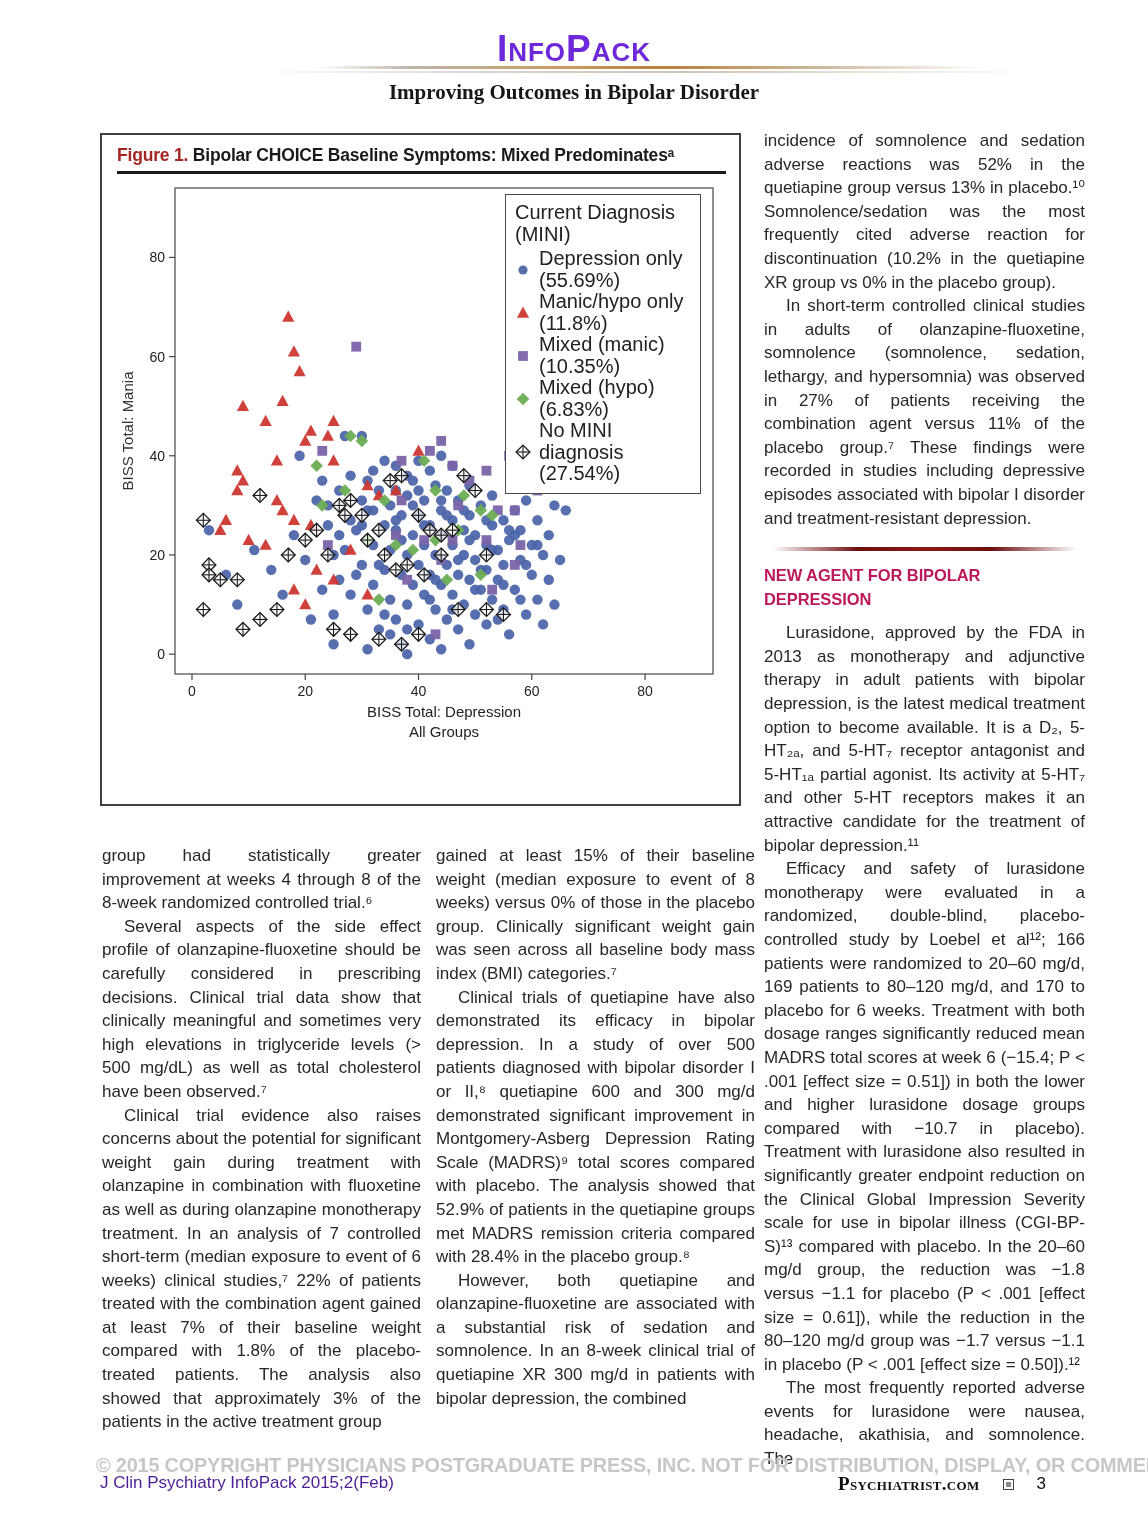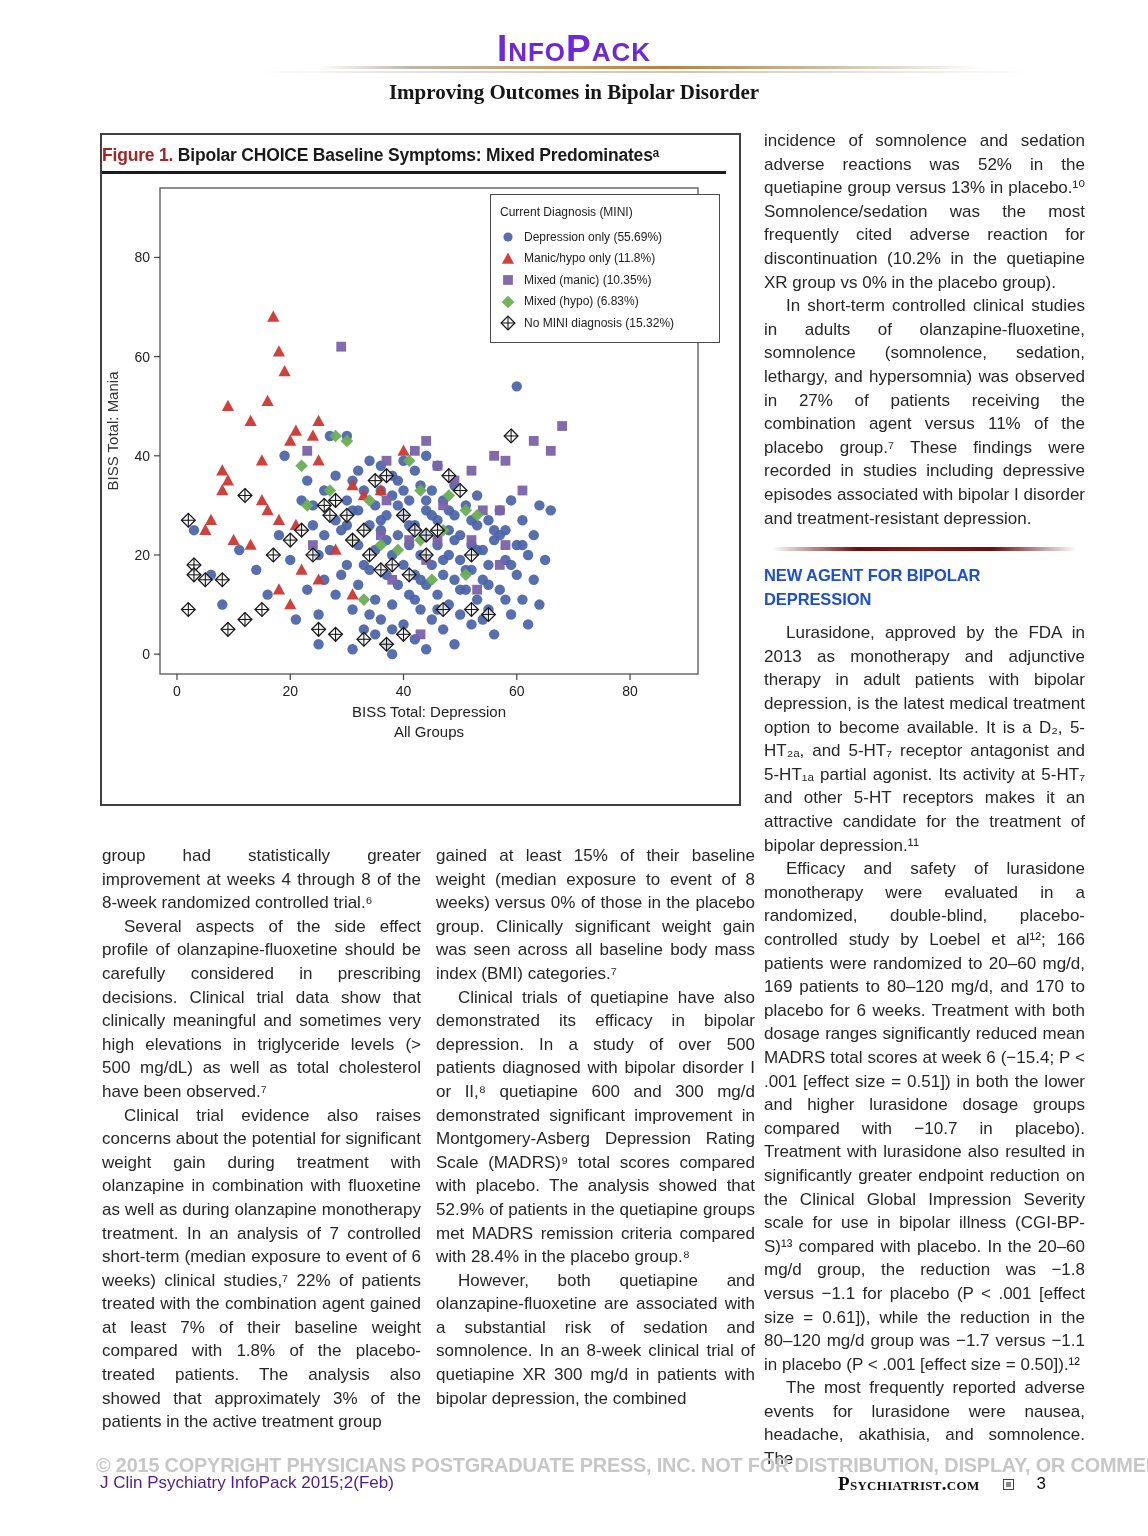--- a/index.html
+++ b/index.html
@@ -12,46 +12,46 @@
     color:#6d28d9;z-index:2;}
   .swoosh1{position:absolute;top:66px;left:318px;width:665px;height:3px;border-radius:2px;
     background:linear-gradient(90deg,rgba(190,185,178,0) 0%,#beb5aa 14%,#c89a5e 38%,#b97f3e 52%,#cdbb9f 76%,rgba(205,200,195,0) 100%);}
   .swoosh2{position:absolute;top:71px;left:255px;width:780px;height:2px;
     background:linear-gradient(90deg,rgba(200,200,200,0),#d8d4cf 30%,#cfc4b4 55%,rgba(210,210,210,0));}
   .subtitle{position:absolute;top:80px;left:0;width:100%;text-align:center;
     font-family:"Liberation Serif","DejaVu Serif",serif;font-weight:bold;font-size:21px;color:#161616;}
 
   
   .figure-box{position:absolute;left:100px;top:133px;width:641px;height:673px;
-    border:2px solid #404040;background:#fff;box-sizing:border-box;padding:10px 13px 8px 0;}
+    border:2px solid #404040;background:#fff;box-sizing:border-box;padding:10px 13px 8px 15px;}
   .fig-title{font-size:17.5px;font-weight:bold;letter-spacing:-0.2px;color:#1a1a1a;}
   .fig-title .fig-label{color:#a32622;}
   .fig-rule{height:3px;background:#1b1b1b;margin-top:5px;}
   .chart-area{position:relative;height:568px;margin-top:4px;}
   .x-axis-label{position:absolute;left:58px;top:524px;width:538px;text-align:center;
     font-size:15px;line-height:20px;color:#222;}
-  .legend{position:absolute;left:388px;top:16px;width:230px;border:1.5px solid #4a4a4a;
-    background:#fff;padding:7px 9px 8px 9px;font-size:12px;line-height:21.5px;color:#222;box-sizing:border-box;}
+  .legend{position:absolute;left:388px;top:16px;width:196px;border:1.5px solid #4a4a4a;
+    background:#fff;padding:7px 9px 8px 9px;font-size:20px;line-height:21.5px;color:#222;box-sizing:border-box;}
   .legend-title{margin-bottom:3px;}
   .legend-row{display:flex;align-items:center;gap:8px;}
   .legend-row svg{flex:0 0 auto;}
   .footnote{margin-top:4px;border-top:1.5px solid #3a3a3a;padding-top:6px;
     font-size:14.5px;line-height:19.5px;color:#1d1d1d;}
   .footnote .hang{padding-left:14px;text-indent:-14px;}
 
   
   .col{position:absolute;font-size:17px;line-height:23.6px;text-align:justify;color:#272727;}
   .col .para{margin:0;}
   .col .para.indent{text-indent:22px;}
   .col-left{left:102px;top:844px;width:319px;}
   .col-mid{left:436px;top:844px;width:319px;}
   .col-right{left:764px;top:129px;width:321px;}
   .section-rule{height:4px;margin:17px 8px 13px 8px;border-radius:2px;
     background:linear-gradient(90deg,rgba(109,15,15,0) 0%,#6d0f0f 28%,#8a1a14 50%,#6d0f0f 72%,rgba(109,15,15,0) 100%);}
-  .section-heading{margin:0 0 10px 0;font-size:16.5px;font-weight:bold;color:#1d4ed8;
+  .section-heading{margin:0 0 10px 0;font-size:16.5px;font-weight:bold;color:#be185d;
     text-align:left;letter-spacing:-0.1px;}
 
   
   .watermark{position:absolute;left:96px;top:1453px;white-space:nowrap;font-weight:bold;
     font-size:20.5px;letter-spacing:-0.2px;color:#c7c7c7;transform:scaleX(.97);transform-origin:left center;}
   .footer-journal{position:absolute;left:100px;top:1473px;font-size:17px;color:#4c1d95;}
   .footer-right{position:absolute;right:102px;top:1473px;display:flex;align-items:center;gap:23px;}
   .footer-brand{font-family:"Liberation Serif","DejaVu Serif",serif;font-variant:small-caps;
     font-weight:600;font-size:19px;color:#101010;letter-spacing:.3px;}
   .page-square{width:11px;height:11px;border:1.5px solid #444;box-sizing:border-box;
@@ -506,21 +506,21 @@
                 <path d="M8 1.7000000000000002L14.3 8L8 14.3L1.7000000000000002 8Z" fill="#6cae54" fill-opacity="0.95"></path>
               </svg>
               <span>Mixed (hypo) (6.83%)</span>
             </div>
             <div class="legend-row">
               <svg width="16" height="16" viewBox="0 0 16 16">
                 <path d="M8 1.0999999999999996L14.9 8L8 14.9L1.0999999999999996 8Z" fill="#fff" fill-opacity="0.75" stroke="#1a1a1a" stroke-width="1.3"></path>
                 <line x1="1.0999999999999996" y1="8" x2="14.9" y2="8" stroke="#1a1a1a" stroke-width="1.1"></line>
                 <line x1="8" y1="1.0999999999999996" x2="8" y2="14.9" stroke="#1a1a1a" stroke-width="1.1"></line>
               </svg>
-              <span>No MINI diagnosis (15.32%)</span>
+              <span>No MINI diagnosis (27.54%)</span>
             </div>
           </div>
       </div>
     </div>
 
   </div>
 
   <div class="col col-left">
       <p class="para">group had statistically greater improvement at weeks 4 through 8 of the 8-week randomized controlled trial.⁶</p>
       <p class="para indent">Several aspects of the side effect profile of olanzapine-fluoxetine should be carefully considered in prescribing decisions. Clinical trial data show that clinically meaningful and sometimes very high elevations in triglyceride levels (&gt; 500 mg/dL) as well as total cholesterol have been observed.⁷</p>

